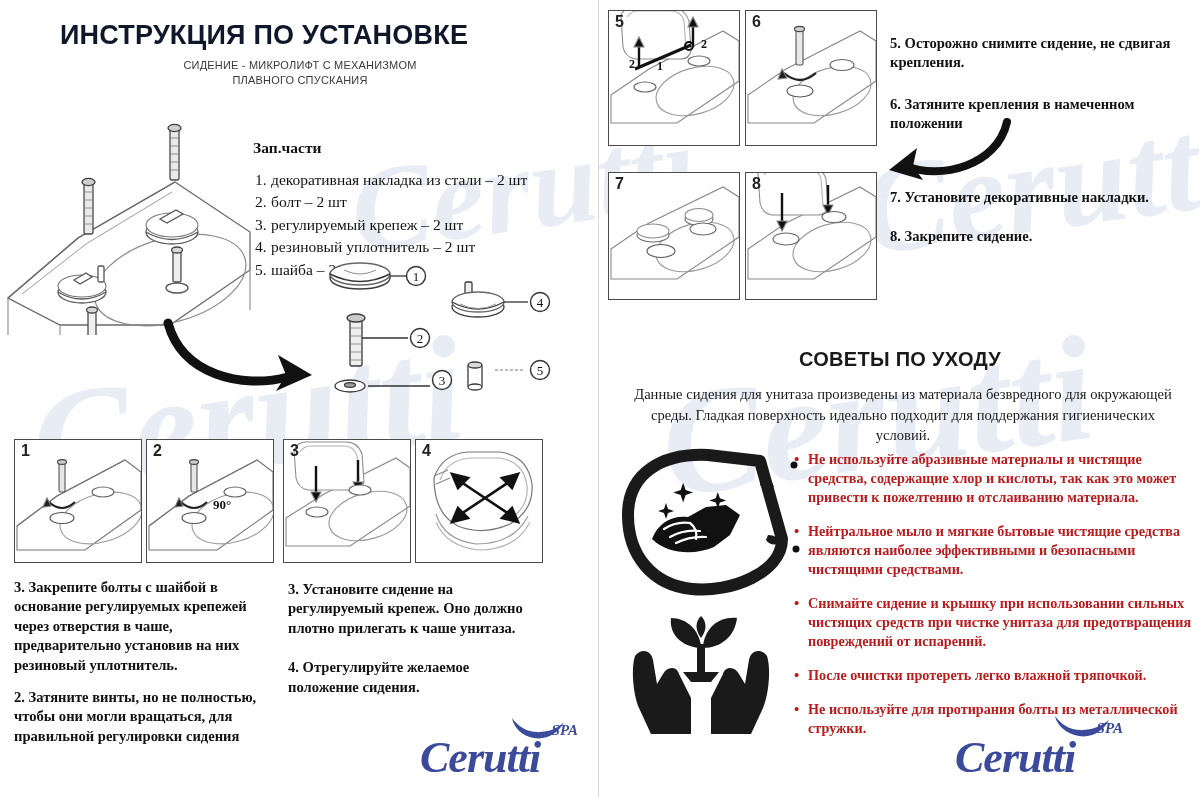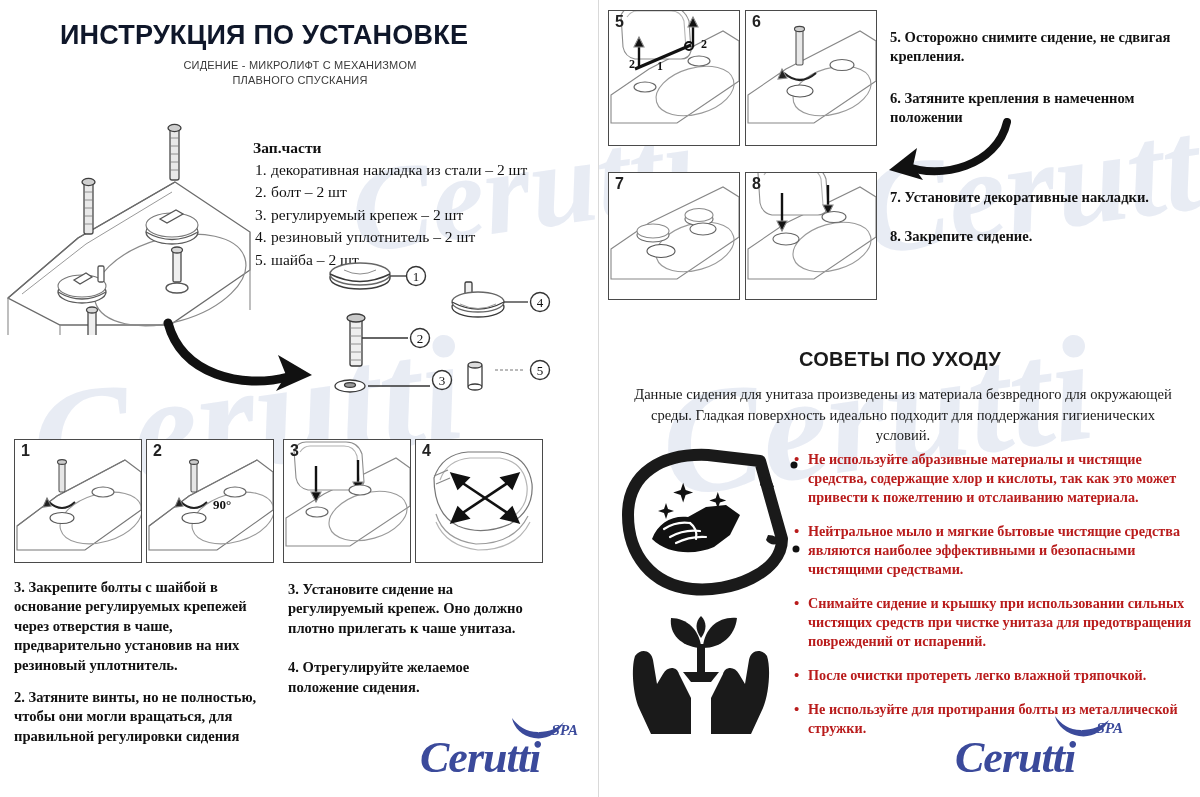--- a/index.html
+++ b/index.html
@@ -54,21 +54,21 @@
     font-family: "Liberation Sans", sans-serif;
     font-weight: 400; font-size: 11px; line-height: 1.32;
     color: #3a3a3a; letter-spacing: .2px;
   }
 
   
   .parts { position: absolute; left: 253px; top: 139px; width: 300px; }
   .parts-title {
     font-family: "Liberation Serif", serif;
     font-weight: 700; font-size: 15.5px; color: #111;
-    margin-bottom: 2px;
+    margin-bottom: 12px;
   }
   .parts-list { list-style: none; }
   .parts-list li {
     font-size: 15.5px; line-height: 1.45; color: #111;
     padding-left: 18px; position: relative;
   }
   .parts-list li .num { position: absolute; left: 2px; }
 
   
   .ill { position: absolute; }
@@ -436,21 +436,21 @@
         <path d="M18 2 Q22 -4 28 -4 L62 -4 Q72 -4 75 6 L77 32" stroke="#b5b5b5"></path>
         <path d="M36 20 L36 50" stroke="#111" stroke-width="2.4"></path>
         <path d="M31 48 L41 48 L36 58 Z" fill="#111"></path>
         <path d="M82 12 L82 34" stroke="#111" stroke-width="2.4"></path>
         <path d="M77 32 L87 32 L82 42 Z" fill="#111"></path>
         <ellipse cx="40" cy="66" rx="13" ry="6" fill="#fff" stroke="#666"></ellipse>
         <ellipse cx="88" cy="44" rx="12" ry="5.5" fill="#fff" stroke="#666"></ellipse>
       </svg>
     </div>
 
-    <div class="steps" style="left:290px; top:28px; width:300px;">
+    <div class="steps" style="left:290px; top:34px; width:300px;">
       <div class="step">5. Осторожно снимите сидение, не сдвигая крепления.</div>
       <div class="step" style="margin-top:22px;">6. Затяните крепления в намеченном положении</div>
     </div>
 
     <div class="ill" style="left:285px; top:118px;">
       <svg width="130" height="70" viewBox="0 0 130 70">
         <path d="M122 4 C 112 48, 56 62, 20 48" stroke="#111" stroke-width="8" fill="none" stroke-linecap="round"></path>
         <path d="M32 30 L4 52 L38 62 L28 48 Z" fill="#111"></path>
       </svg>
     </div>

